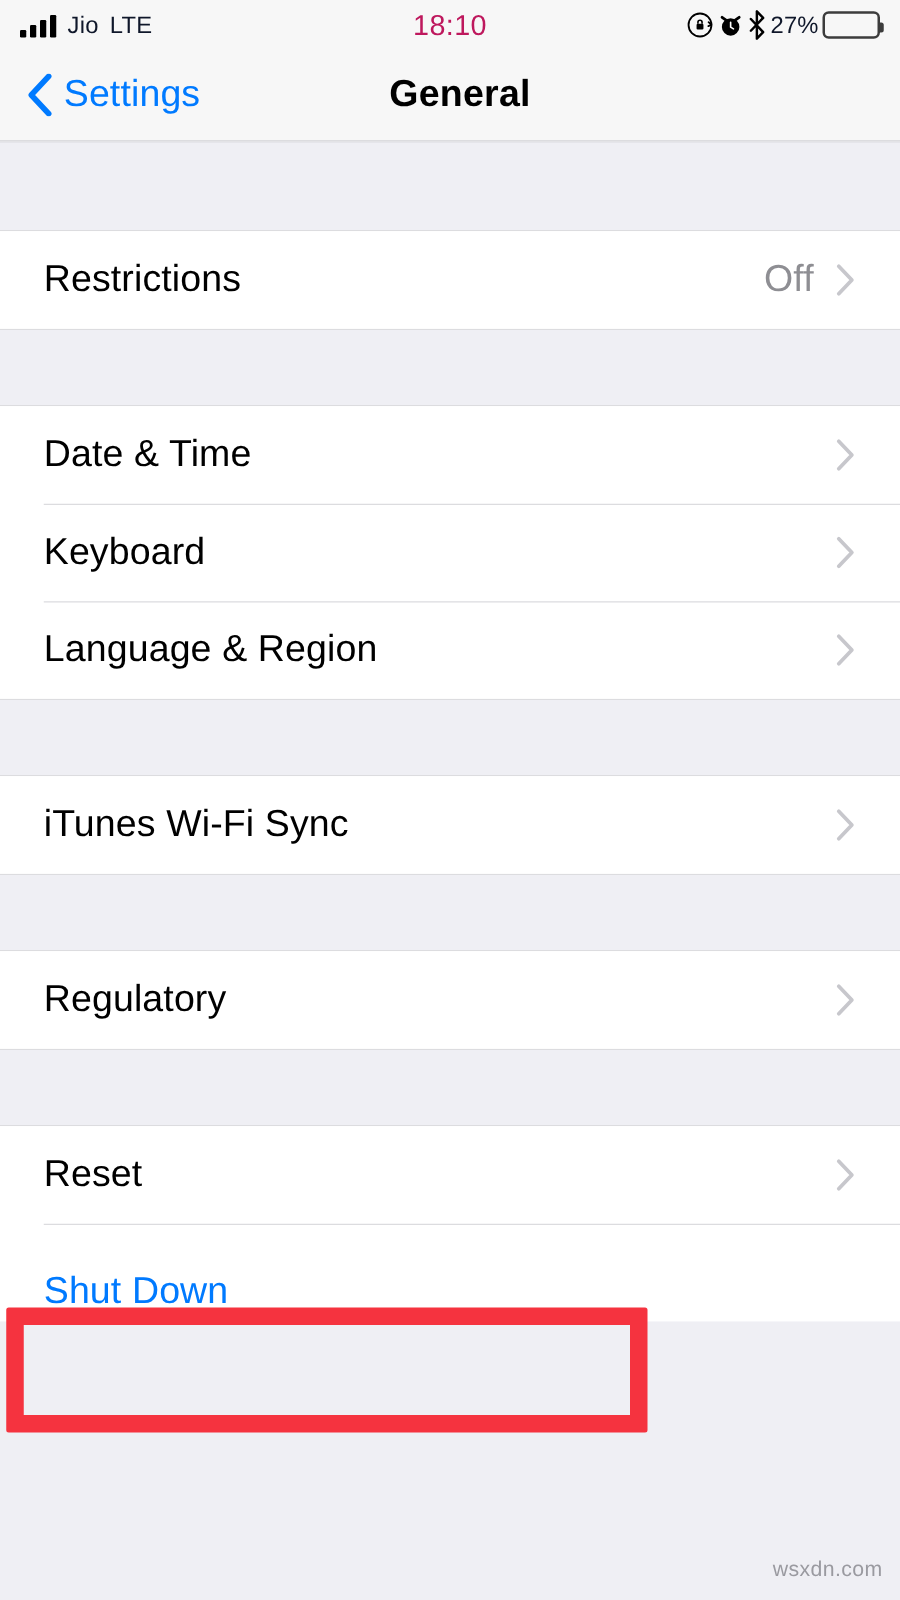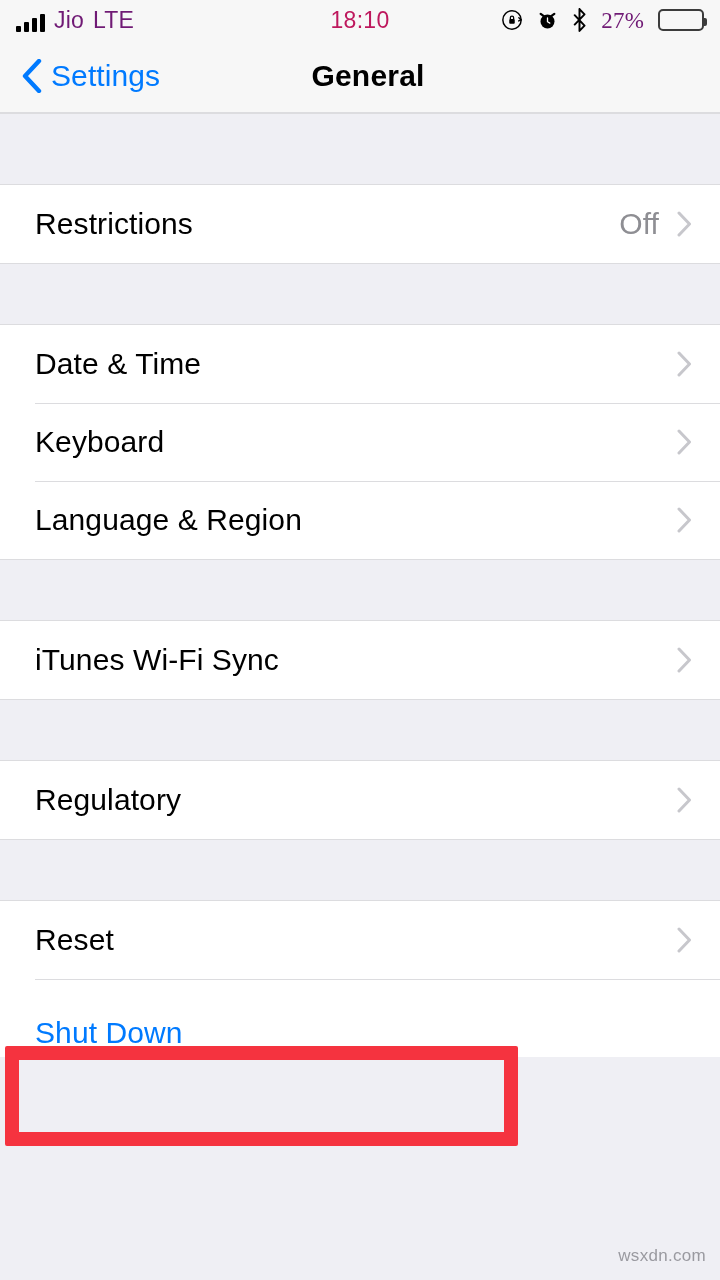--- a/index.html
+++ b/index.html
@@ -17,28 +17,28 @@
     position:relative; height:40px; background:#f7f7f7;
     display:flex; align-items:center; padding:0 16px;
   }
   .sb-left{ display:flex; align-items:flex-end; gap:9px; }
   .bars{ display:flex; align-items:flex-end; gap:3px; height:18px; }
   .bars i{ display:block; width:5px; background:#000; border-radius:1px; }
   .bars i:nth-child(1){ height:6px; }
   .bars i:nth-child(2){ height:10px; }
   .bars i:nth-child(3){ height:14px; }
   .bars i:nth-child(4){ height:18px; }
-  .sb-text{ font-size:23px; color:#701a75; line-height:1; letter-spacing:.2px; }
+  .sb-text{ font-size:19px; color:#0f172a; line-height:1; letter-spacing:.2px; }
   .sb-center{
     position:absolute; left:0; right:0; text-align:center;
     font-size:23px; color:#be185d; font-weight:400; letter-spacing:.3px;
   }
   .sb-right{
-    margin-left:auto; display:flex; align-items:center; gap:14px;
-    position:relative; z-index:2;font-family:Liberation Serif, serif;
+    margin-left:auto; display:flex; align-items:center; gap:3px;
+    position:relative; z-index:2;
   }
   .sb-icon{ display:flex; align-items:center; }
   .batt{
     width:46px; height:22px; border:2px solid #3c3c3c;
     border-radius:5px; position:relative; padding:2px;
   }
   .batt::after{
     content:""; position:absolute; right:-5px; top:7px;
     width:3px; height:8px; background:#3c3c3c; border-radius:0 2px 2px 0;
   }
@@ -59,21 +59,21 @@
   .nav-title{
     position:absolute; left:16px; right:0; text-align:center;
     font-size:30px; font-weight:700; color:#000; letter-spacing:.2px;
   }
 
   
   .gap{ background:#efeff4; border-top:1px solid #dcdcdf; border-bottom:1px solid #dcdcdf; }
   .group{ background:#fff; }
   .row{
     position:relative; display:flex; align-items:center;
-    height:78px; padding-left:35px; padding-right:28px; background:#fff;
+    height:78px; padding-left:35px; padding-right:36px; background:#fff;
     cursor:pointer;
   }
   .row + .row::before{
     content:""; position:absolute; left:35px; right:0; top:0; height:1px;
     background:#dcdcdf;
   }
   .row-label{ font-size:30px; color:#000; letter-spacing:.1px; }
   .row-label.link{ color:#007aff;margin-top:30px; }
   .row-right{ margin-left:auto; display:flex; align-items:center; gap:18px; }
   .row-value{ font-size:30px; color:#8e8e93; letter-spacing:.1px; }

